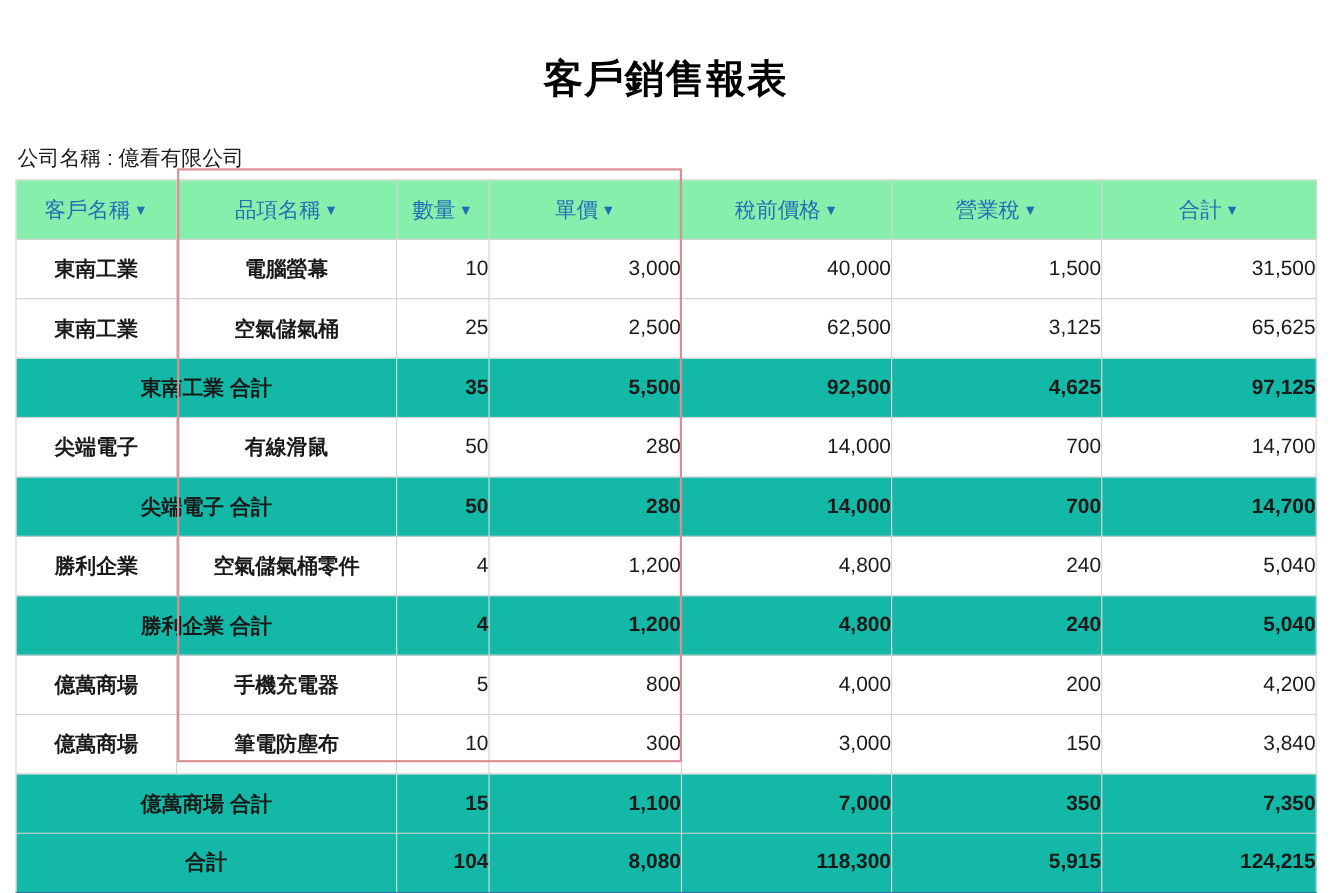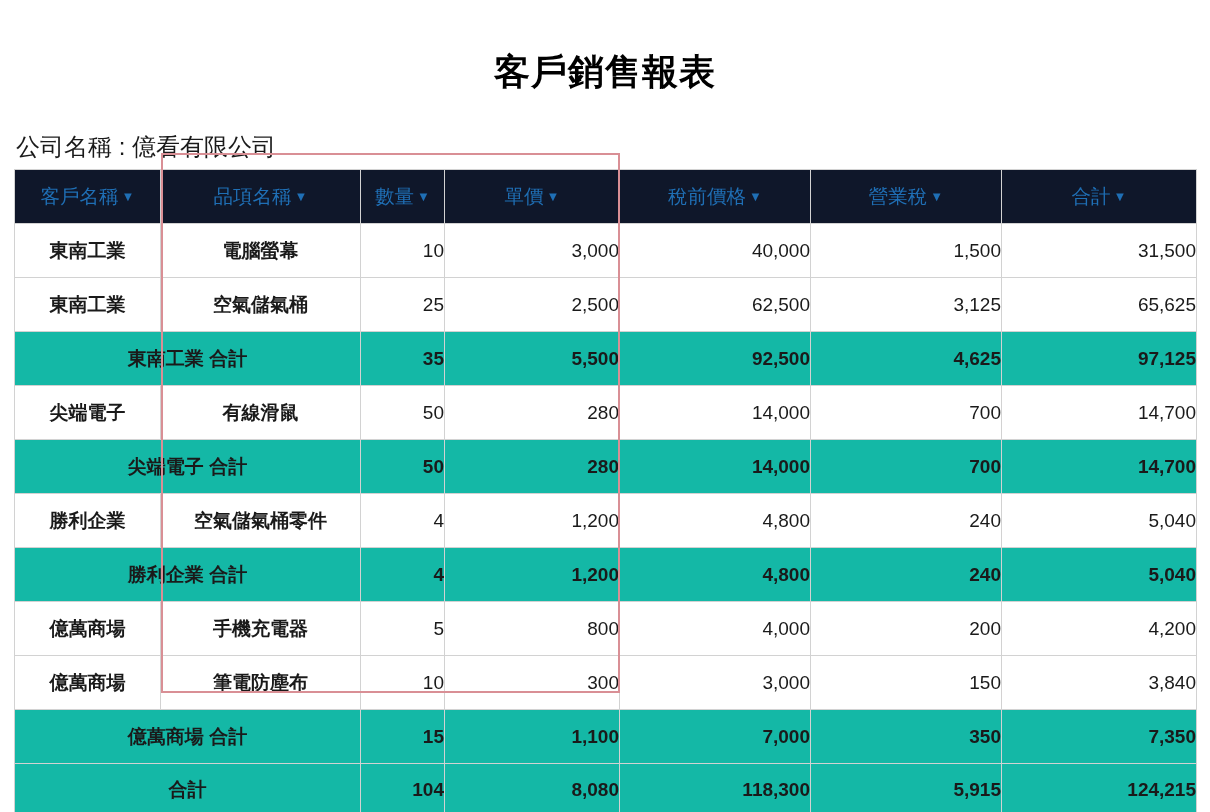--- a/index.html
+++ b/index.html
@@ -23,21 +23,21 @@
   }
   .report-title {
     text-align: center;
     font-size: 36px;
     font-weight: bold;
     color: #000000;
     margin: 48px 0 0 0;
     letter-spacing: 1px;
   }
   .company-line {
-    font-size: 24px;
+    font-size: 19px;
     color: #1a1a1a;
     margin: 34px 0 6px 2px;
   }
   table.report {
     width: 1182px;
     border-collapse: collapse;
     table-layout: fixed;
     font-size: 19px;
   }
   table.report th, table.report td {
@@ -46,21 +46,21 @@
     height: 54px;
     box-sizing: border-box;
   }
   thead th {
     color: #1f6fb5;
     font-weight: normal;
     font-size: 19.5px;
     text-align: center;
     border-top: 2px solid #2a6fad;
     border-bottom: 2px solid #2a6fad;
-    background: #0f172a;
+    background: #86efac;
     vertical-align: middle;
   }
   thead th .caret {
     font-size: 13px;
     margin-left: 3px;
     position: relative;
     top: -2px;
   }
   td.txt {
     text-align: center;

